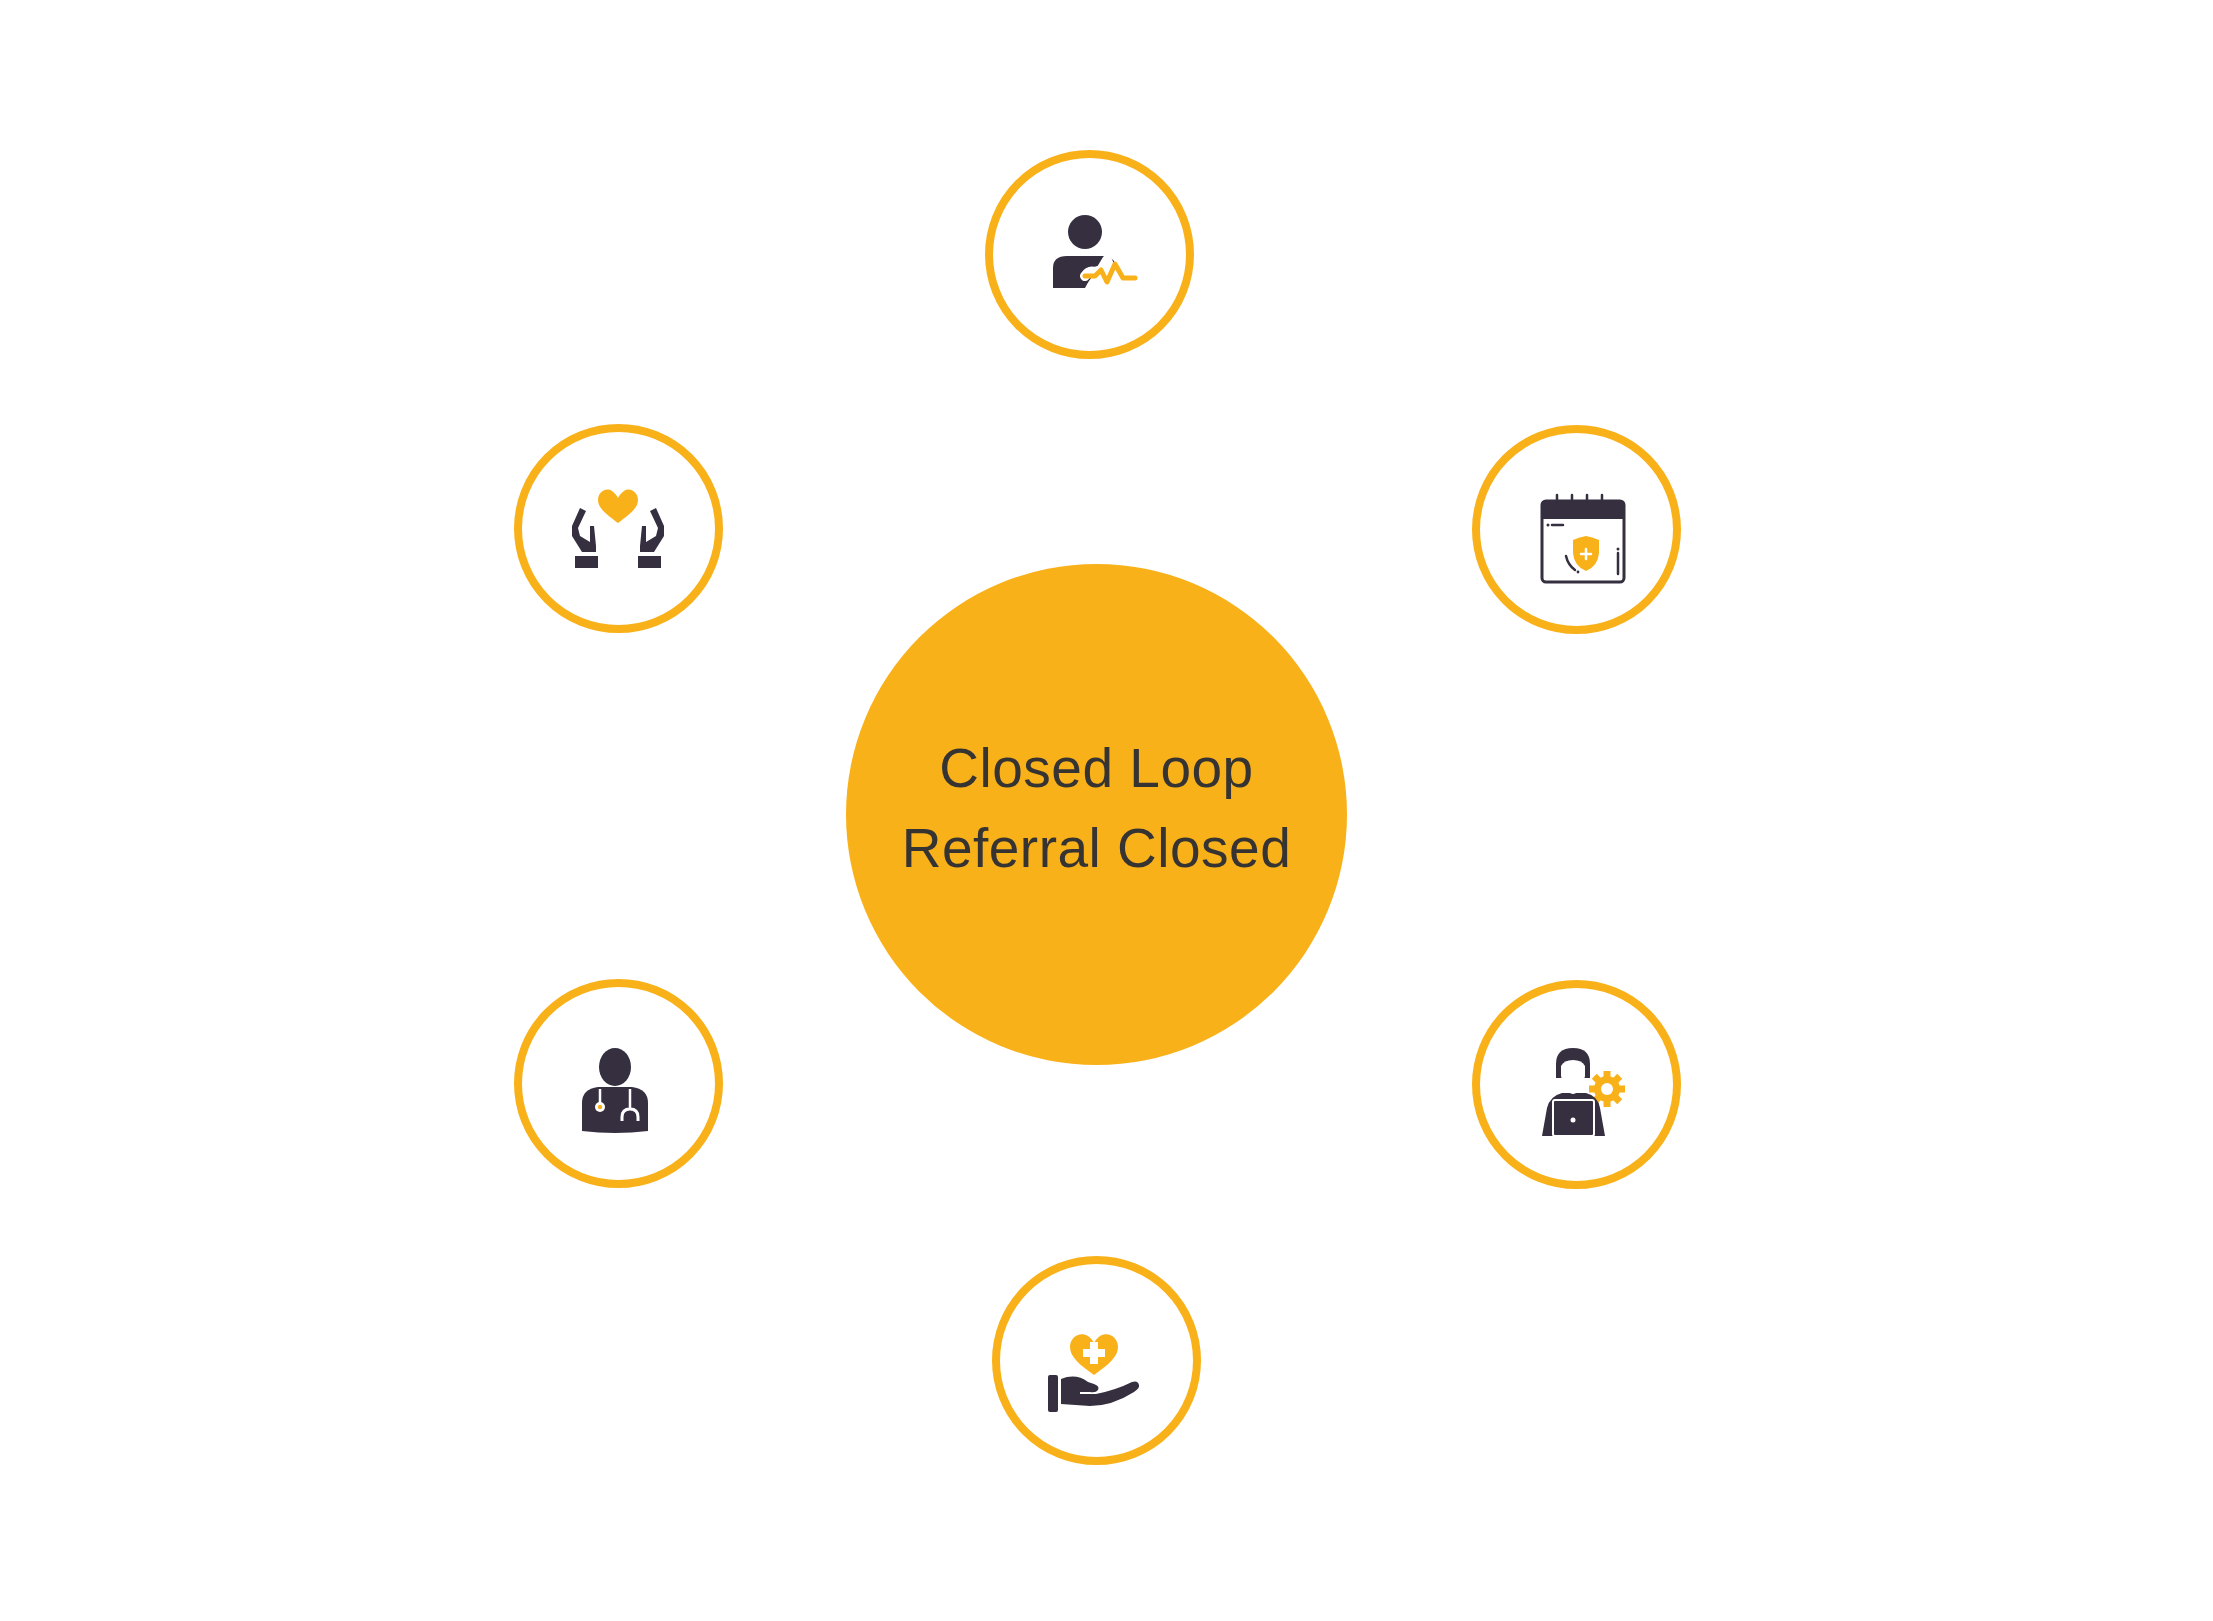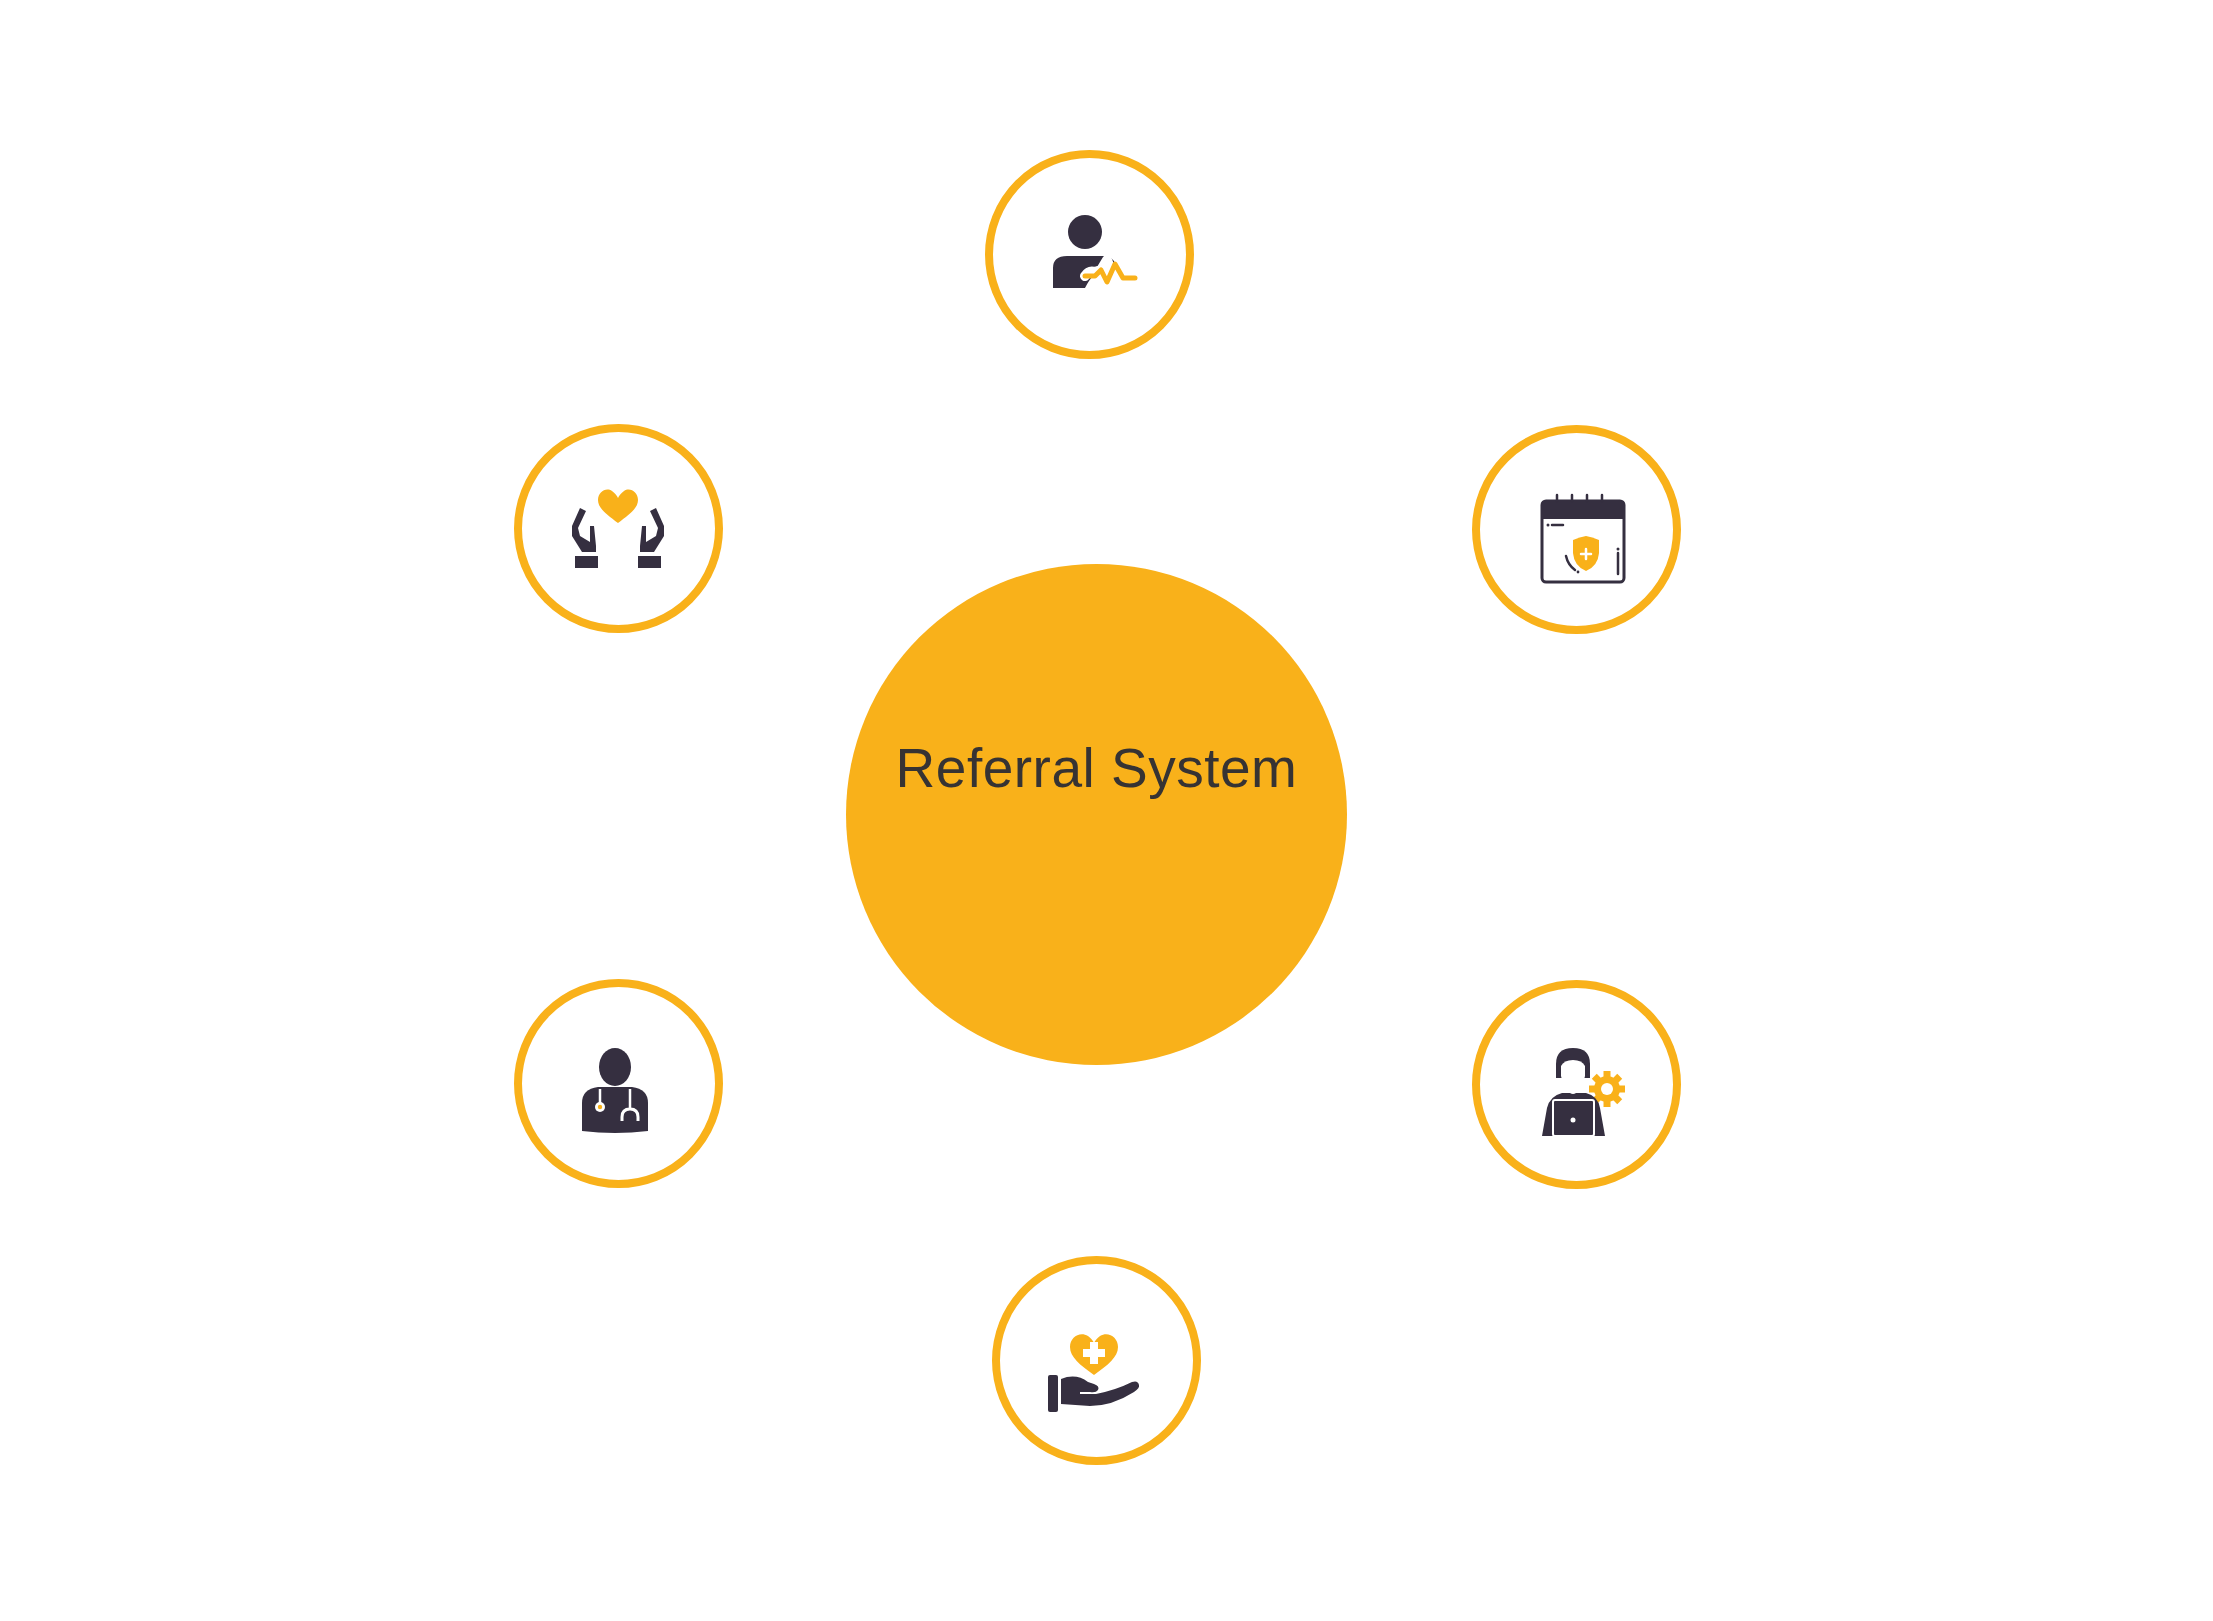--- a/index.html
+++ b/index.html
@@ -21,21 +21,22 @@
     }
     .node svg { position: absolute; left: 0; top: 0; width: 193px; height: 193px; }
   </style>
 </head>
 <body>
 
 <div id="diagram">
 
   <div class="hub"></div>
   <div class="hub-title">
-    <span>Referral System</span>
+    <span>Closed Loop</span>
+    <span>Referral Closed</span>
   </div>
 
   <div class="node" style="left:985px; top:150px;">
     <svg viewBox="0 0 209 209" width="209" height="209" style="left:-8px;top:-8px;width:209px;height:209px;">
       <circle cx="100" cy="82" r="17" fill="#352f40"></circle>
       <path d="M68 138 L68 118 Q68 106 82 106 L118 106 Q128 106 130 114 L108 126 Q104 130 100 138 Z" fill="#352f40"></path>
       <path d="M100 126 Q104 120 110 122 L116 120 L122 110 L128 125 L134 116 L140 126 L152 126" fill="none" stroke="#ffffff" stroke-width="10" stroke-linejoin="round" stroke-linecap="round"></path>
       <path d="M100 126 L110 126 L116 120 L122 132 L130 114 L138 128 L150 128" fill="none" stroke="#f9b11a" stroke-width="5" stroke-linejoin="round" stroke-linecap="round"></path>
     </svg>
   </div>

